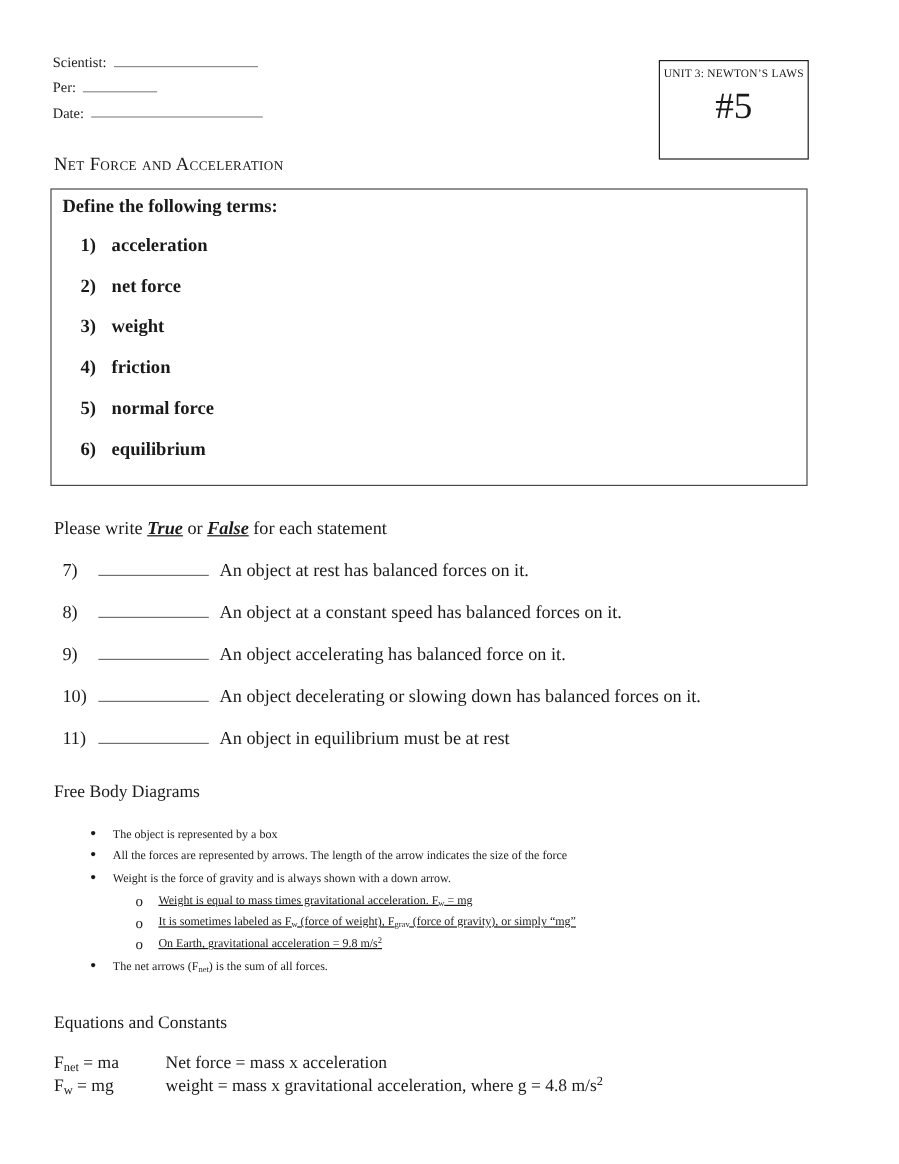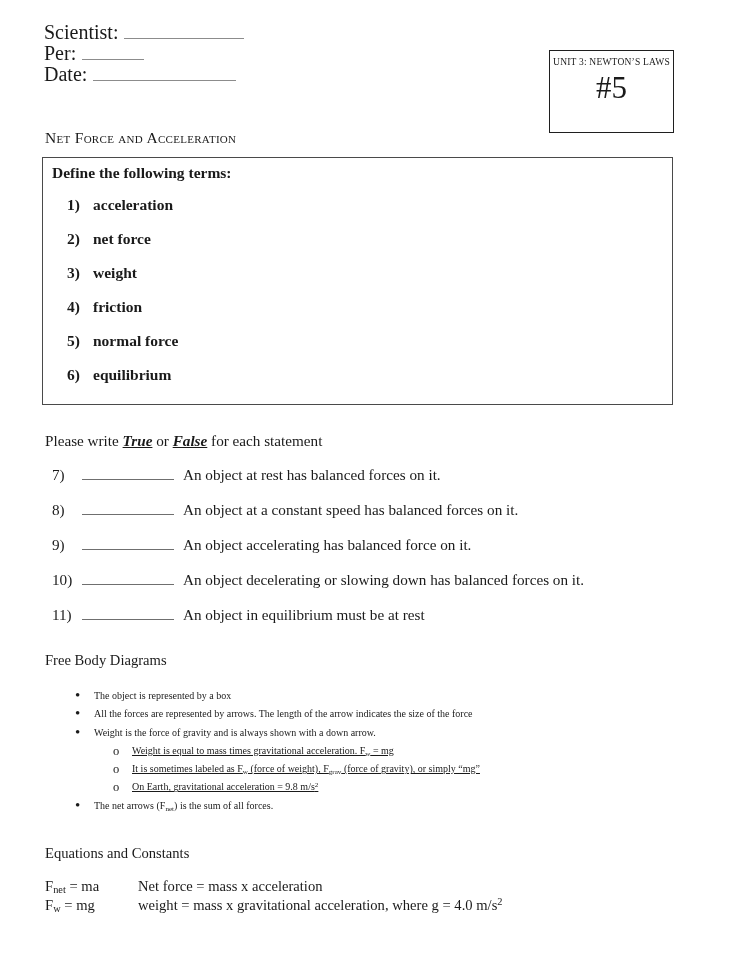--- a/index.html
+++ b/index.html
@@ -19,22 +19,22 @@
     position: relative;
     width: 749px;
     height: 970px;
     overflow: hidden;
   }
 
   
   .name-block {
     position: absolute;
     left: 44px;
-    top: 22px;
-    font-size: 20px;
+    top: 42px;
+    font-size: 12px;
     line-height: 21px;
   }
   .name-row {
     display: flex;
     align-items: baseline;
     white-space: nowrap;
   }
   .name-label { display: inline-block; }
   .rule {
     display: inline-block;
@@ -324,18 +324,18 @@
 
   <div class="eq-heading">Equations and Constants</div>
   <table class="eq-table" id="eq-table">
       <tbody>
         <tr>
           <td class="eq-lhs"><span>F</span><sub>net</sub><span> = ma</span></td>
           <td class="eq-rhs"><span>Net force = mass x acceleration</span></td>
         </tr>
         <tr>
           <td class="eq-lhs"><span>F</span><sub>w</sub><span> = mg</span></td>
-          <td class="eq-rhs"><span>weight = mass x gravitational acceleration, where g = 4.0 m/s</span><sup>2</sup></td>
+          <td class="eq-rhs"><span>weight = mass x gravitational acceleration, where g = 4.8 m/s</span><sup>2</sup></td>
         </tr>
       </tbody>
     </table>
 
 </div>
 
 </body></html>

